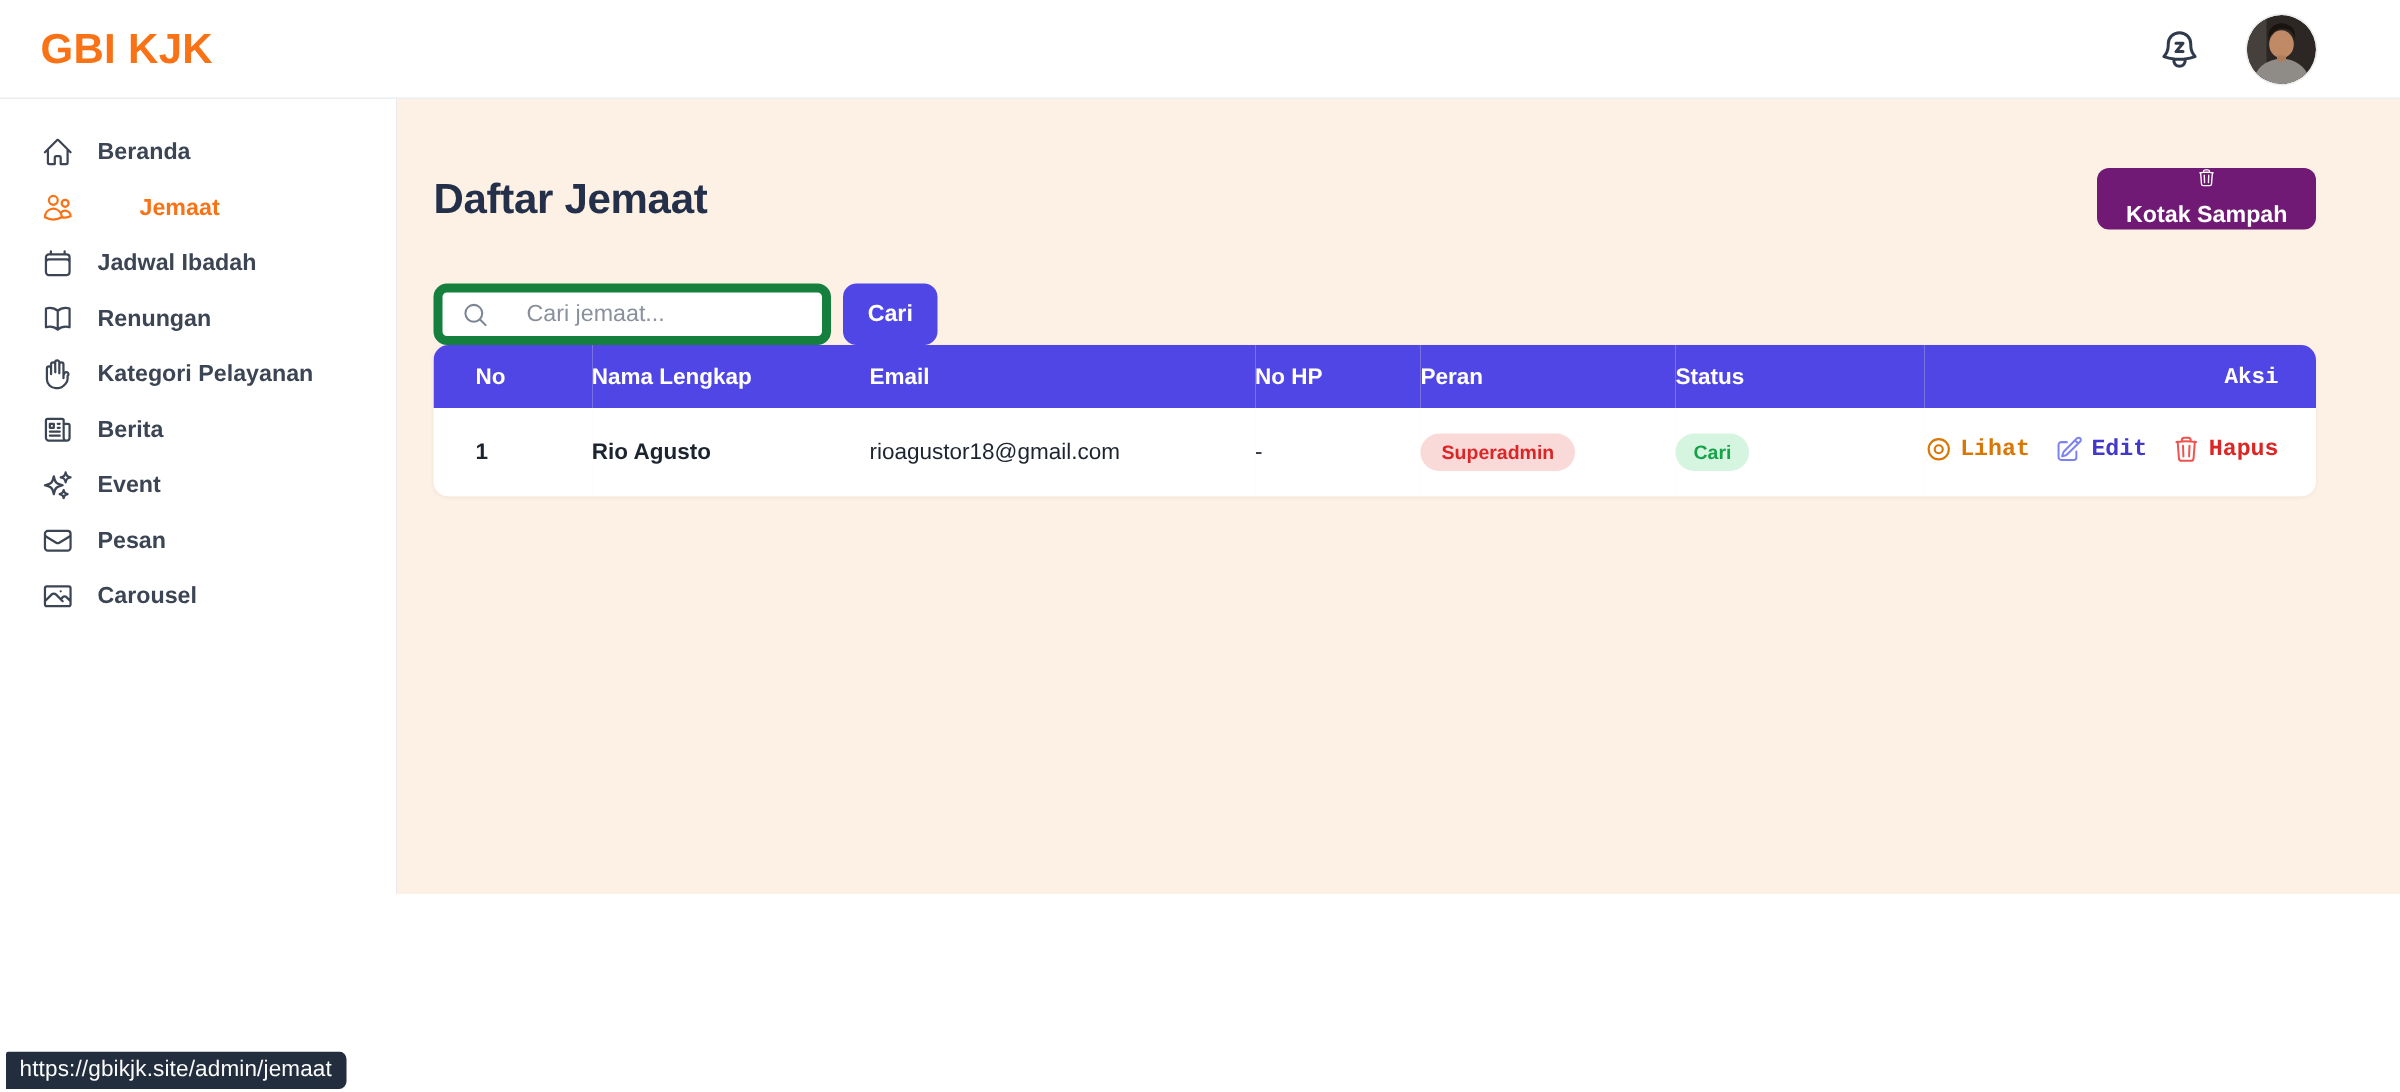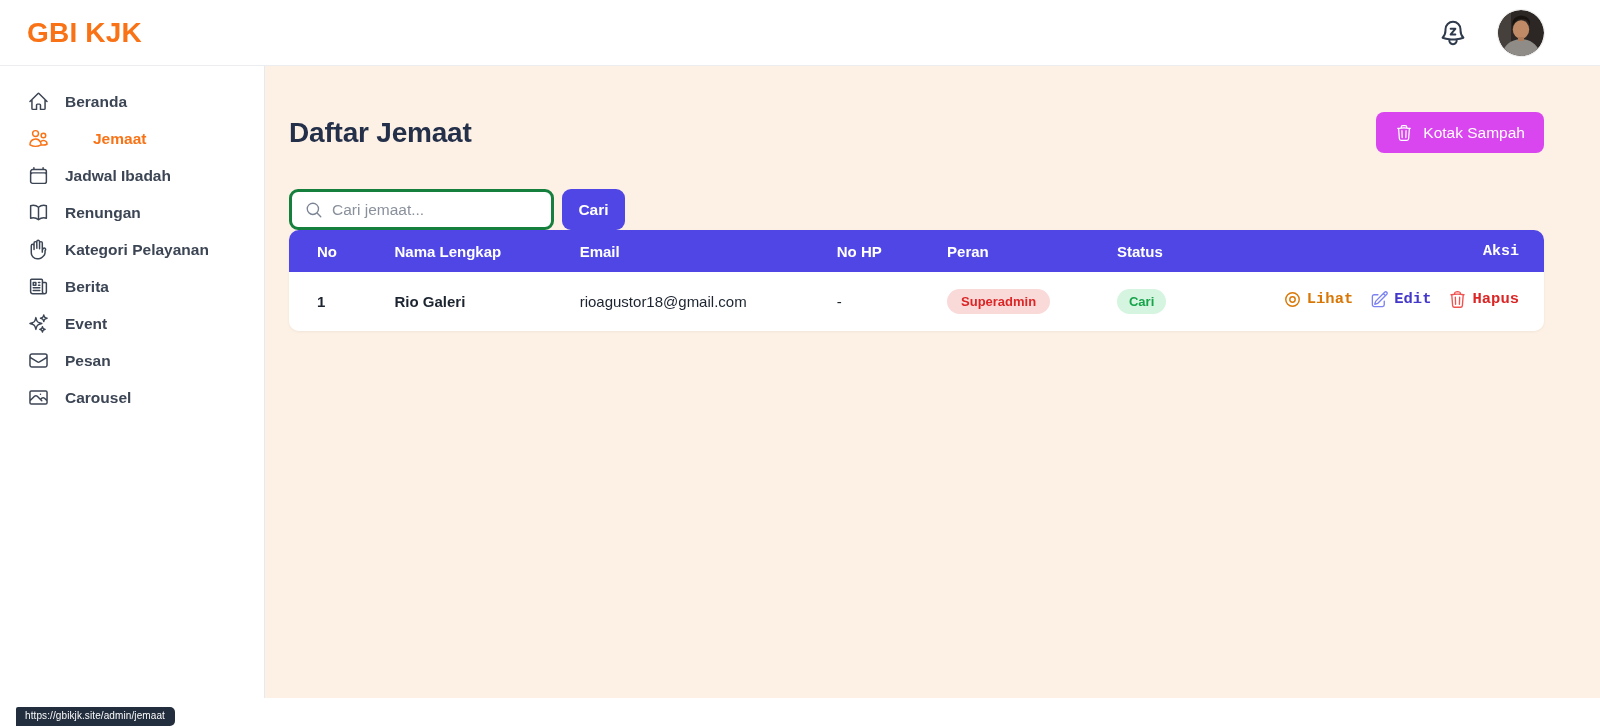--- a/index.html
+++ b/index.html
@@ -11,42 +11,42 @@
     display:flex; align-items:center; justify-content:space-between;
     padding:0 56px 0 27px; }
   .logo { font-size:28px; font-weight:800; color:#f97316; letter-spacing:.2px; cursor:pointer; }
   .topbar-right { display:flex; align-items:center; gap:30px; }
   .bell-btn { background:none; border:none; cursor:pointer; color:#2f3b4c; display:flex; }
   .bell-btn svg { width:30px; height:30px; }
   .avatar { width:46px; height:46px; border-radius:50%; overflow:hidden; cursor:pointer;
     box-shadow:0 0 0 1px rgba(0,0,0,.08); }
 
   
-  .shell { display:flex; height:632px; }
+  .shell { display:flex; height:530px; }
   .sidebar { width:265px; flex:0 0 265px; background:#ffffff;
     border-right:1px solid #e7e9ec; padding-top:17px; }
   .nav-item { display:flex; align-items:center; gap:16px; padding:8px 28px;
     color:#3c4554; font-size:15.5px; font-weight:600; cursor:pointer; line-height:21px; }
   .nav-item svg { width:21px; height:21px; flex:0 0 21px; }
   .nav-item.active { color:#f97316;gap:44px; }
 
   .content { flex:1; background:#fdf1e5; padding:46px 56px 12px 24px; position:relative; }
 
   
   .content-head { display:flex; align-items:center; justify-content:space-between; }
   .page-title { font-size:28px; font-weight:800; color:#24304a; letter-spacing:-.2px; }
-  .trash-btn { background:#d946ef; color:#fff; border:none; border-radius:8px;
+  .trash-btn { background:#701a75; color:#fff; border:none; border-radius:8px;
     height:41px; padding:0 19px; display:flex; align-items:center; gap:10px;
-    font-size:15.5px; font-weight:400; cursor:pointer; font-family:inherit; }
+    font-size:15.5px; font-weight:700; cursor:pointer; font-family:inherit;flex-direction:column; }
   .trash-btn svg { width:18px; height:18px; }
 
   
   .search-row { margin-top:36px; display:flex; gap:8px; }
-  .search-box { width:265px; height:41px; background:#fff; border:3px solid #15803d;
-    border-radius:9px; display:flex; align-items:center; padding:0 13px; gap:9px; }
+  .search-box { width:265px; height:41px; background:#fff; border:6px solid #15803d;
+    border-radius:9px; display:flex; align-items:center; padding:0 13px; gap:25px; }
   .search-box svg { width:18px; height:18px; color:#7b8494; flex:0 0 18px; }
   .search-box input { border:none; outline:none; width:100%; font-size:15.5px;
     color:#333; background:transparent; font-family:inherit; }
   .search-box input::placeholder { color:#8a919c; }
   .cari-btn { width:63px; height:41px; background:#4f46e5; color:#fff; border:none;
     border-radius:9px; font-size:15.5px; font-weight:600; cursor:pointer; font-family:inherit; }
 
   
   .table-card { border-radius:10px; overflow:hidden;
     box-shadow:0 1px 3px rgba(0,0,0,.05); }
@@ -68,22 +68,22 @@
   .action-link { display:inline-flex; align-items:center; gap:5px; font-size:15.5px;
     font-weight:700; cursor:pointer; text-decoration:none; }
   .action-link svg { width:19px; height:19px; }
   .action-lihat { color:#d97706; }
   .action-edit  { color:#4338ca; }
   .action-edit svg { color:#7c82f0; }
   .action-hapus { color:#dc2626; }
   .action-hapus svg { color:#ef5350; }
 
   
-  .status-url { position:fixed; left:16px; bottom:2px; background:#222d3d; color:#fbfbfb;
-    font-size:10px; padding:3px 10px 5px 9px; border-radius:2px 5px 5px 0;
+  .status-url { position:fixed; left:4px; bottom:2px; background:#222d3d; color:#fbfbfb;
+    font-size:15px; padding:3px 10px 5px 9px; border-radius:2px 5px 5px 0;
     letter-spacing:.1px; }
 </style>
 </head>
 <body>
 
 <header class="topbar">
   <div class="logo">GBI KJK</div>
   <div class="topbar-right">
     <button class="bell-btn">
       <svg viewBox="0 0 24 24" fill="none" stroke="currentColor" stroke-width="1.6" stroke-linecap="round" stroke-linejoin="round">
@@ -210,21 +210,21 @@
             <th>Email</th>
             <th>No HP</th>
             <th>Peran</th>
             <th>Status</th>
             <th>Aksi</th>
           </tr>
         </thead>
         <tbody>
           <tr>
             <td class="cell-no">1</td>
-            <td class="cell-name">Rio Galeri</td>
+            <td class="cell-name">Rio Agusto</td>
             <td class="cell-email">rioagustor18@gmail.com</td>
             <td>-</td>
             <td>
               <span class="badge badge-role">Superadmin</span>
             </td>
             <td>
               <span class="badge badge-status">Cari</span>
             </td>
             <td>
               <span class="actions">

